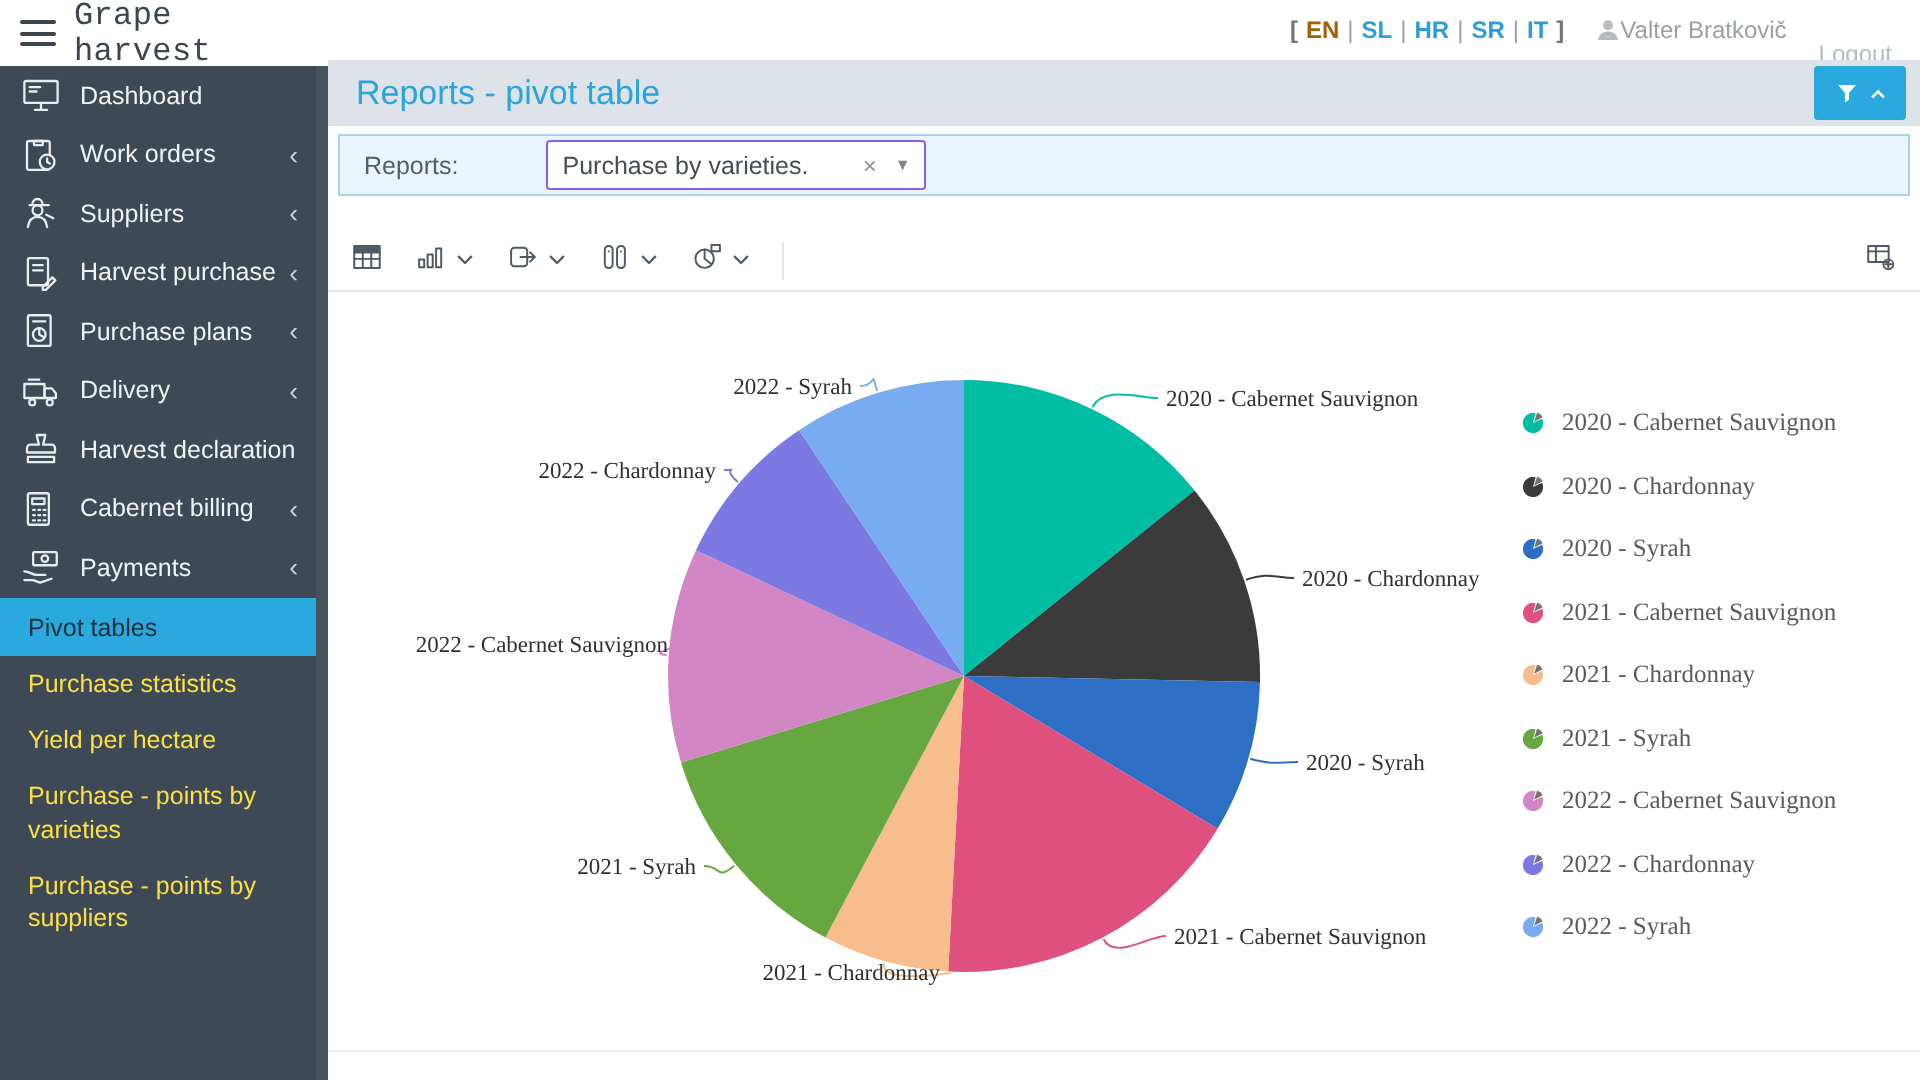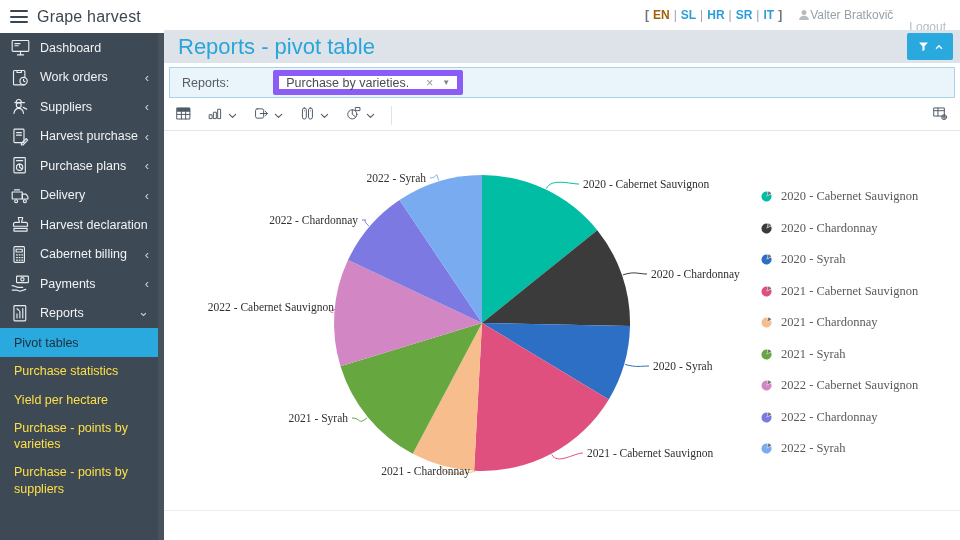--- a/index.html
+++ b/index.html
@@ -6,48 +6,48 @@
   html,body { width:960px; height:540px; overflow:hidden; background:#fff;
               font-family:"Liberation Sans", sans-serif; }
   .app { display:flex; width:960px; height:540px; }
 
   
   .sidebar { position:relative; width:164px; flex-shrink:0; background:#3d4954; overflow:hidden; }
   .sidebar-scroll-strip { position:absolute; top:33px; right:0; width:6px; bottom:0; background:#47525d; }
   .sidebar-header { height:33px; background:#fff; display:flex; align-items:center; gap:9px; padding-left:10px; }
   .hamburger { width:18px; height:13px; display:flex; flex-direction:column; justify-content:space-between; cursor:pointer; }
   .hamburger span { display:block; height:2px; background:#3c4650; border-radius:1px; }
-  .app-title { font-size:16px; color:#3c4650; letter-spacing:.2px; }
+  .app-title { font-size:16px; color:#3c4650; letter-spacing:.2px;font-family:Liberation Mono, monospace; }
   .nav { width:158px; }
   .nav-item { height:29.5px; display:flex; align-items:center; padding:0 9px 0 9px; color:#f1f3f5; font-size:12.5px; cursor:pointer; }
   .nav-item .nicon { width:23px; height:21px; margin-right:8px; color:#e9edf0; flex-shrink:0; display:flex; align-items:center; justify-content:center; }
   .nav-item .chev { margin-left:auto; color:#ccd3d9; font-size:13px; line-height:1; }
   .subnav-item { padding:6px 10px 6px 14px; font-size:12.5px; color:#fde047; line-height:1.3; cursor:pointer; }
   .subnav-item.selected { background:#29a9dd; color:#1e2e3a; padding-top:7px; padding-bottom:6px; }
 
   
   .main { flex:1; display:flex; flex-direction:column; background:#fff; }
 
   .topbar { height:30px; display:flex; align-items:center; justify-content:flex-end; gap:16px; padding-right:14px; font-size:12px; }
   .langs { display:flex; gap:4px; align-items:center; color:#6e757b; font-weight:bold; }
   .lang { color:#2e9ed8; cursor:pointer; }
   .lang.active { color:#a16207; }
   .lang-sep { color:#9aa1a7; font-weight:normal; }
   .user { display:flex; align-items:center; gap:0; color:#9aa1a6; cursor:pointer; }
   .logout { color:#b6bcc1; cursor:pointer;margin-top:23px; }
 
   .titlebar { height:33px; background:#dde3e8; display:flex; align-items:center; padding:0 7px 0 14px; }
-  .page-title { font-size:22px; color:#2aa5dc; }
+  .page-title { font-size:17px; color:#2aa5dc; }
   .filter-btn { margin-left:auto; width:46px; height:27px; background:#29a9dd; border-radius:2px;
                 display:flex; align-items:center; justify-content:center; gap:4px; cursor:pointer; }
 
-  .filter-panel { margin:4px 5px 3px 5px; height:31px; border:1px solid #a9d3ec; background:#e9f4fb;
+  .filter-panel { margin:4px 5px 18px 5px; height:31px; border:1px solid #a9d3ec; background:#e9f4fb;
                   display:flex; align-items:center; padding:0 12px; }
   .filter-label { font-size:12.5px; color:#565c62; }
-  .dropdown { margin-left:44px; width:190px; height:25px; background:#fff; border:6px solid #8b5cf6; border-radius:2px;
+  .dropdown { margin-left:44px; width:190px; height:25px; background:#fff; border:1px solid #8b5cf6; border-radius:2px;
               display:flex; align-items:center; padding:0 7px; cursor:pointer; }
   .dd-value { flex:1; font-size:12.5px; color:#464c52; }
   .dd-clear { font-size:12px; color:#8d969c; padding:0 5px; cursor:pointer; }
   .dd-caret { font-size:8px; color:#7d868c; margin-left:4px; cursor:pointer; }
 
   .toolbar { height:30px; background:#fff; border-bottom:1px solid #e3e6e9; display:flex; align-items:center;
              padding:0 11px; gap:15px; color:#4e5a66; }
   .tool { display:flex; align-items:center; gap:3px; cursor:pointer; }
   .tool-sep { width:1px; height:19px; background:#e1e4e7; }
   .toolbar-spacer { flex:1; }
@@ -164,31 +164,20 @@
         <div class="nav-item">
           <span class="nicon">
             <svg width="21" height="21" viewBox="0 0 24 24" fill="none" stroke="currentColor" stroke-width="1.3" stroke-linecap="round" stroke-linejoin="round">
               <rect x="7.5" y="3.5" width="13.5" height="7.5" rx="0.8"></rect>
               <circle cx="14.2" cy="7.2" r="1.9"></circle>
               <path d="M2.5 14.5c3 0 4.2 2 7.2 2h4.8M2.5 19.5h5l4 1.4 6.5-2.2"></path>
             </svg>
           </span>
           <span>Payments</span>
           <span class="chev">‹</span>
-        </div>
-        <div class="nav-item">
-          <span class="nicon">
-            <svg width="21" height="21" viewBox="0 0 24 24" fill="none" stroke="currentColor" stroke-width="1.3" stroke-linecap="round" stroke-linejoin="round">
-              <rect x="4.5" y="3" width="13.5" height="17.5" rx="1"></rect>
-              <path d="M8 17v-4.5M11.3 17V9.5M14.6 17V6.5"></path>
-              <path d="M8 6.5l2.5 2"></path>
-            </svg>
-          </span>
-          <span>Reports</span>
-          <span class="chev" style="transform:translateY(-2px)">⌄</span>
         </div>
         <div class="subnav-item selected">Pivot tables</div>
         <div class="subnav-item">Purchase statistics</div>
         <div class="subnav-item">Yield per hectare</div>
         <div class="subnav-item">Purchase - points by varieties</div>
         <div class="subnav-item">Purchase - points by suppliers</div>
       </nav>
     <div class="sidebar-scroll-strip"></div>
   </aside>
 

